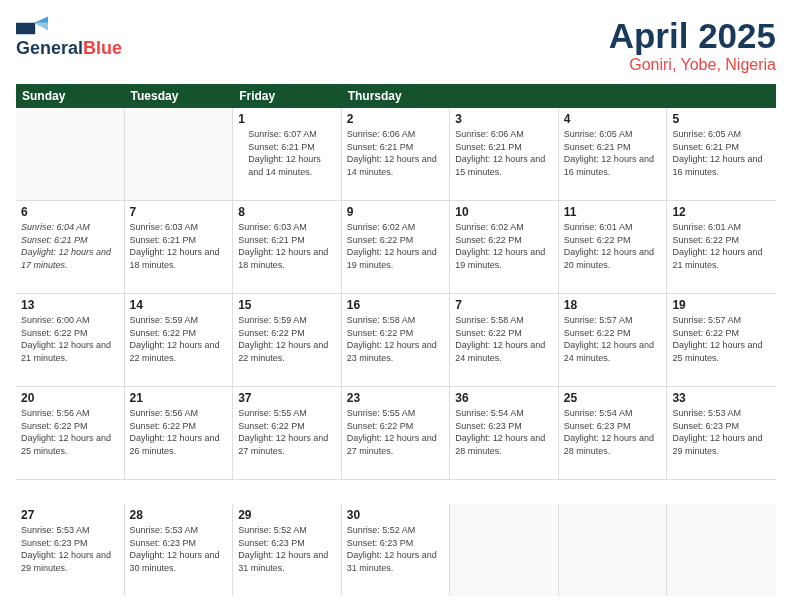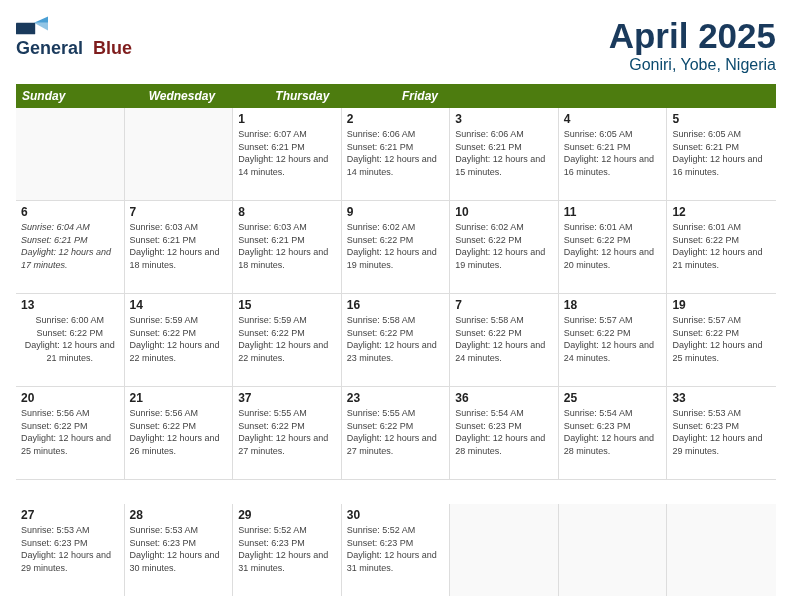--- a/index.html
+++ b/index.html
@@ -36,33 +36,32 @@
     .title-section {
       text-align: right;
     }
     .title-section h1 {
       font-size: 35px;
       color: #1a3a5c;
       font-weight: bold;
     }
     .title-section h2 {
       font-size: 16px;
-      color: #0c4a6e;
+      color: #ef4444;
       font-weight: normal;
     }
     .calendar {
       flex: 1;
       display: flex;
       flex-direction: column;
     }
     .cal-header {
       display: grid;
-      grid-template-columns: repeat(6, 1fr);
-      background: #4d7c0f;
-      font-style: italic;
+      grid-template-columns: repeat(7, 1fr);
+      background: #14532d;
     }
     .cal-header-cell {
       color: #fff;
       font-size: 12px;
       font-weight: bold;
       padding: 5px 6px;
       text-align: left;
     }
     .cal-body {
       flex: 1;
@@ -110,45 +109,45 @@
 <body>
 
 <div class="page">
   <div class="header">
     <div class="logo">
       <svg class="logo-icon" viewBox="0 0 50 30">
         <rect x="0" y="10" width="30" height="18" fill="#1a3a5c" rx="1"></rect>
         <polygon points="28,10 50,0 50,10" fill="#4a9fd4"></polygon>
         <polygon points="28,10 50,10 50,22" fill="#4a9fd4" opacity="0.6"></polygon>
       </svg>
-      <div style="display:flex; align-items:baseline; gap:10px;">
+      <div style="display:flex; align-items:baseline; gap:0px;">
         <span style="font-size:18px; font-weight:bold; color:#1a3a5c;">General</span>
-        <span style="font-size:18px; font-weight:bold; color:#7f1d1d;">Blue</span>
+        <span style="font-size:18px; font-weight:bold; color:#ef4444;">Blue</span>
       </div>
     </div>
     <div class="title-section">
       <h1>April 2025</h1>
       <h2>Goniri, Yobe, Nigeria</h2>
     </div>
   </div>
 
   <div class="calendar">
     <div class="cal-header">
     <div class="cal-header-cell">Sunday</div>
-        <div class="cal-header-cell">Wednesday</div>
+        <div class="cal-header-cell">Tuesday</div>
+        <div class="cal-header-cell">Friday</div>
         <div class="cal-header-cell">Thursday</div>
-        <div class="cal-header-cell">Friday</div>
       </div>
     <div class="cal-body">
     <div class="cal-row">
           <div class="cal-cell empty"></div>
           <div class="cal-cell empty"></div>
           <div class="cal-cell">
             <div class="day-num">1</div>
-            <div class="cell-text" style="white-space: pre-line;">Sunrise: 6:07 AM
+            <div class="cell-text" style="white-space: pre-line; margin-left: 10px;">Sunrise: 6:07 AM
 Sunset: 6:21 PM
 Daylight: 12 hours and 14 minutes.</div>
           </div>
           <div class="cal-cell">
             <div class="day-num">2</div>
             <div class="cell-text" style="white-space: pre-line;">Sunrise: 6:06 AM
 Sunset: 6:21 PM
 Daylight: 12 hours and 14 minutes.</div>
           </div>
           <div class="cal-cell">
@@ -210,21 +209,21 @@
           <div class="cal-cell">
             <div class="day-num">12</div>
             <div class="cell-text" style="white-space: pre-line;">Sunrise: 6:01 AM
 Sunset: 6:22 PM
 Daylight: 12 hours and 21 minutes.</div>
           </div>
         </div>
         <div class="cal-row">
           <div class="cal-cell">
             <div class="day-num">13</div>
-            <div class="cell-text" style="white-space: pre-line; text-align: center;">Sunrise: 6:00 AM
+            <div class="cell-text" style="white-space: pre-line;">Sunrise: 6:00 AM
 Sunset: 6:22 PM
 Daylight: 12 hours and 21 minutes.</div>
           </div>
           <div class="cal-cell">
             <div class="day-num">14</div>
             <div class="cell-text" style="white-space: pre-line;">Sunrise: 5:59 AM
 Sunset: 6:22 PM
 Daylight: 12 hours and 22 minutes.</div>
           </div>
           <div class="cal-cell">

